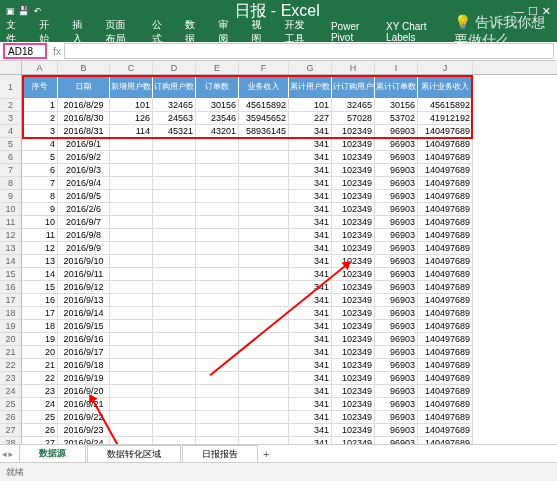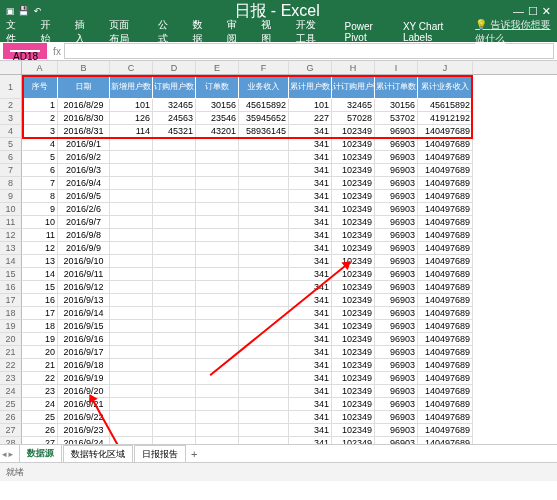--- a/index.html
+++ b/index.html
@@ -5,24 +5,24 @@
 * { margin: 0; padding: 0; box-sizing: border-box; font-family: "Microsoft YaHei", Arial, sans-serif; }
 body { background: #fff; width: 557px; height: 500px; overflow: hidden; font-size: 9px; }
 
 .titlebar { background: #217346; color: #fff; height: 22px; display: flex; align-items: center; justify-content: space-between; padding: 0 6px; }
 .titlebar .left-icons, .titlebar .right-icons { display: flex; gap: 4px; align-items: center; }
 .titlebar .title-center { font-size: 16px; }
 .titlebar .right-icons span { font-size: 11px; cursor: default; }
 
 .menubar { background: #217346; color: #fff; height: 20px; display: flex; align-items: center; padding: 0 6px; gap: 20px; font-size: 10px; }
 .menubar span { cursor: pointer; }
-.menubar .tell-me { opacity: 0.85; font-size: 10px; text-decoration: underline; }
+.menubar .tell-me { opacity: 0.85; font-size: 14px; }
 
 .formula-bar { height: 19px; display: flex; align-items: center; border-bottom: 1px solid #ccc; font-size: 10px; }
-.name-box { width: 44px; border: 7px solid #ec4899; height: 16px; padding: 1px 3px; margin: 0 3px; }
+.name-box { width: 44px; border: 2px solid #ec4899; height: 16px; padding: 1px 3px; margin: 0 3px; }
 .fx-box { width: 14px; text-align: center; color: #888; }
 .formula-input { flex: 1; height: 16px; border: 1px solid #ccc; margin-right: 3px; padding: 1px 3px; }
 
 .sheet-area { position: relative; height: 420px; overflow: hidden; }
 
 .col-headers { display: flex; height: 14px; background: #f0f0f0; border-bottom: 1px solid #bbb; }
 .corner-cell { width: 22px; background: #f0f0f0; border-right: 1px solid #bbb; }
 .col-h { text-align: center; font-size: 9px; color: #666; border-right: 1px solid #ddd; line-height: 14px; background: #f0f0f0; }
 .c-A { width: 36px; } .c-B { width: 52px; } .c-C { width: 43px; } .c-D { width: 43px; }
 .c-E { width: 43px; } .c-F { width: 50px; } .c-G { width: 43px; } .c-H { width: 43px; }
@@ -41,21 +41,21 @@
 
 .red-box1 { position: absolute; border: 2px solid red; top: 14px; left: 22px; width: 451px; height: 64px; pointer-events: none; }
 .red-box2 { position: absolute; border: 2px solid red; bottom: 3px; left: 40px; width: 130px; height: 16px; pointer-events: none; }
 .red-arrow { position: absolute; width: 180px; height: 2px; background: red; top: 200px; left: 170px; transform: rotate(-39deg); transform-origin: right center; }
 .red-arrow::after { content: ''; position: absolute; right: -1px; top: -4px; border-left: 8px solid red; border-top: 5px solid transparent; border-bottom: 5px solid transparent; }
 .red-arrow2 { position: absolute; width: 110px; height: 2px; background: red; bottom: 85px; left: 90px; transform: rotate(61deg); transform-origin: left center; }
 .red-arrow2::after { content: ''; position: absolute; left: -1px; top: -4px; border-right: 8px solid red; border-top: 5px solid transparent; border-bottom: 5px solid transparent; }
 
 .sheet-tabs { position: absolute; bottom: 19px; left: 0; right: 0; height: 18px; background: #fff; border-top: 1px solid #ccc; display: flex; align-items: center; padding-left: 2px; font-size: 9px; }
 .tab-nav { display: flex; gap: 2px; margin-right: 6px; color: #888; }
-.sheet-tab { padding: 2px 7px; border: 1px solid #ccc; border-bottom: none; background: #fff; margin-right: 1px; cursor: pointer; }
+.sheet-tab { padding: 2px 19px; border: 1px solid #ccc; border-bottom: none; background: #fff; margin-right: 1px; cursor: pointer; }
 .sheet-tab.active { background: #fff; border-bottom: 1px solid #fff; font-weight: bold; color: #217346; }
 .add-sheet { margin-left: 4px; font-size: 11px; color: #666; cursor: pointer; }
 
 .statusbar { position: absolute; bottom: 0; left: 0; right: 0; height: 19px; background: #f3f3f3; border-top: 1px solid #ccc; display: flex; align-items: center; padding: 0 6px; font-size: 9px; color: #666; }
 </style>
 </head>
 <body>
 
 <div class="titlebar">
   <div class="left-icons">

